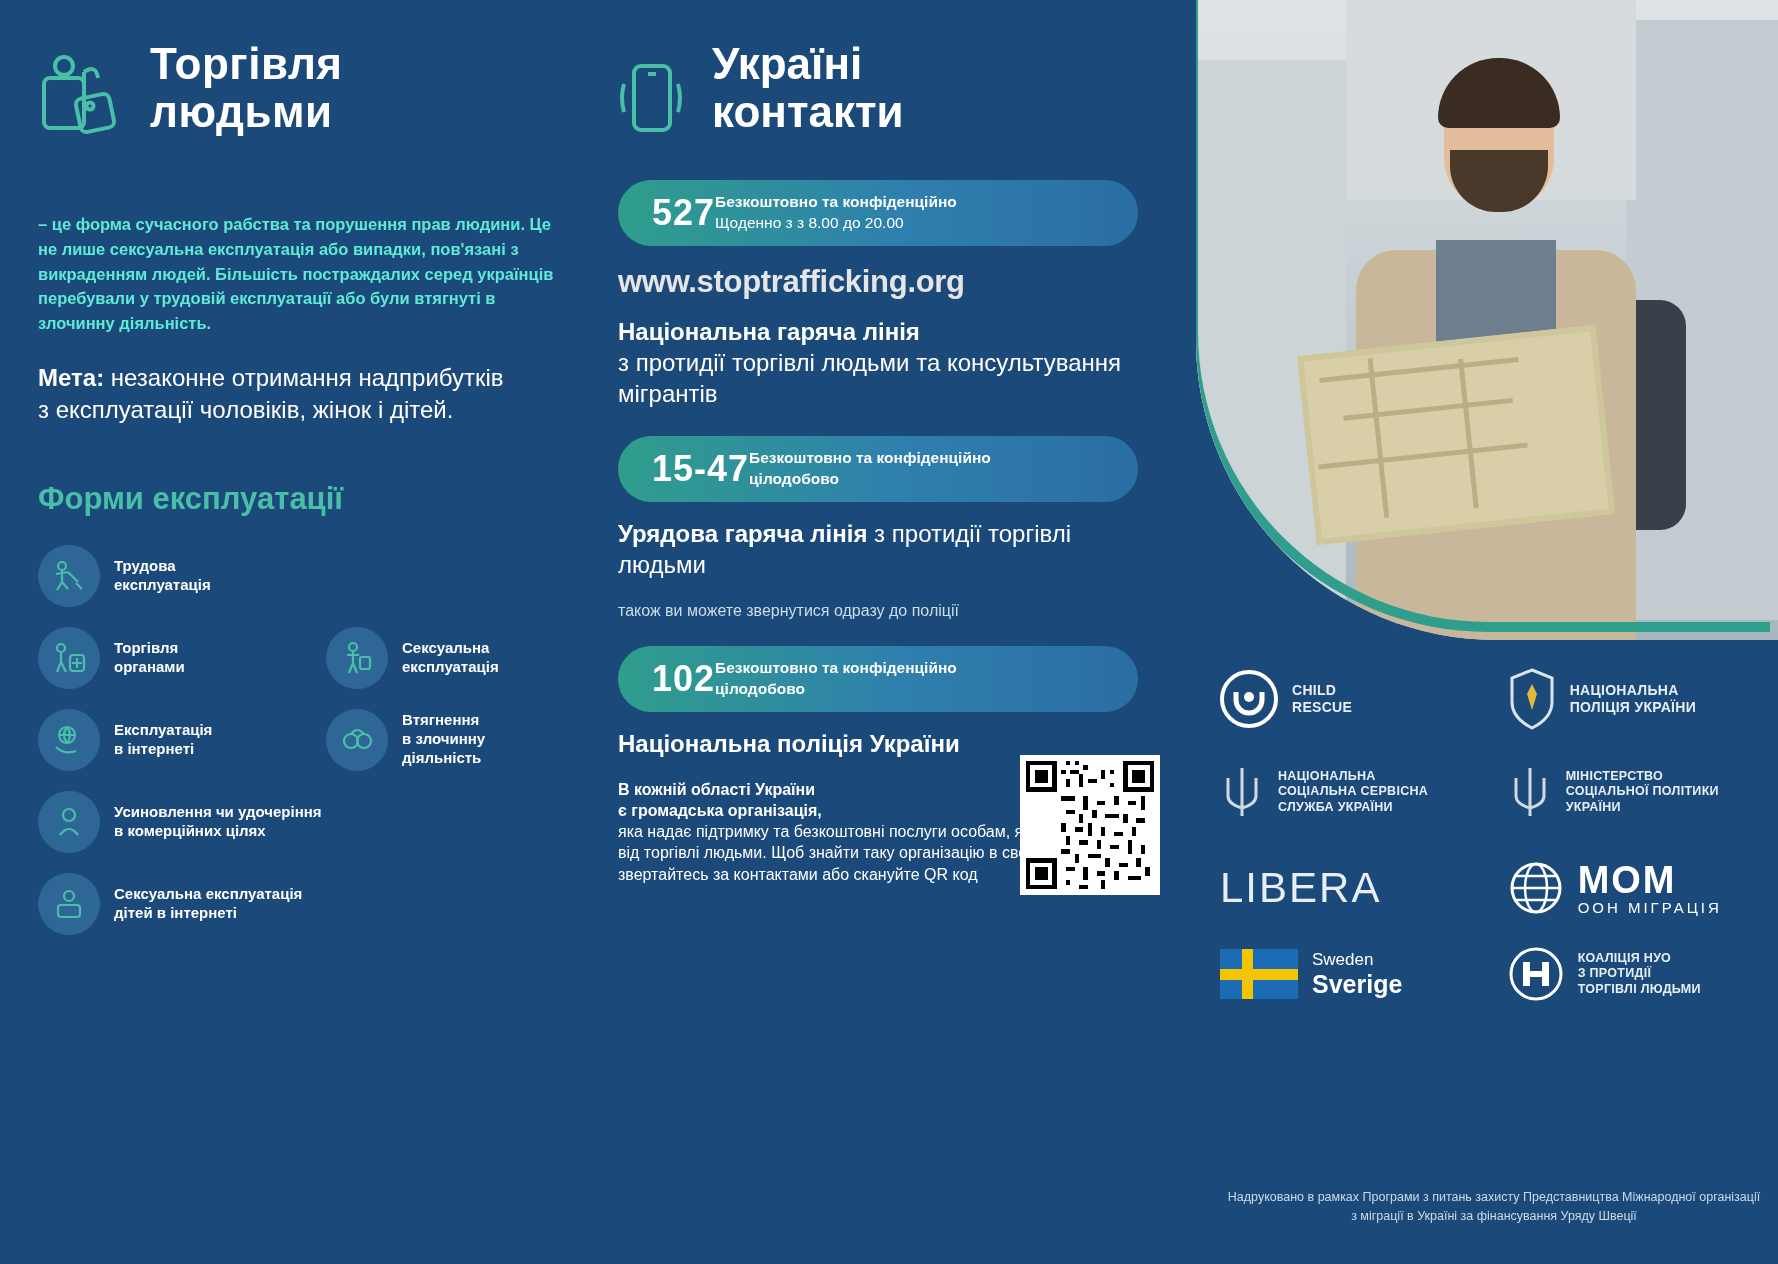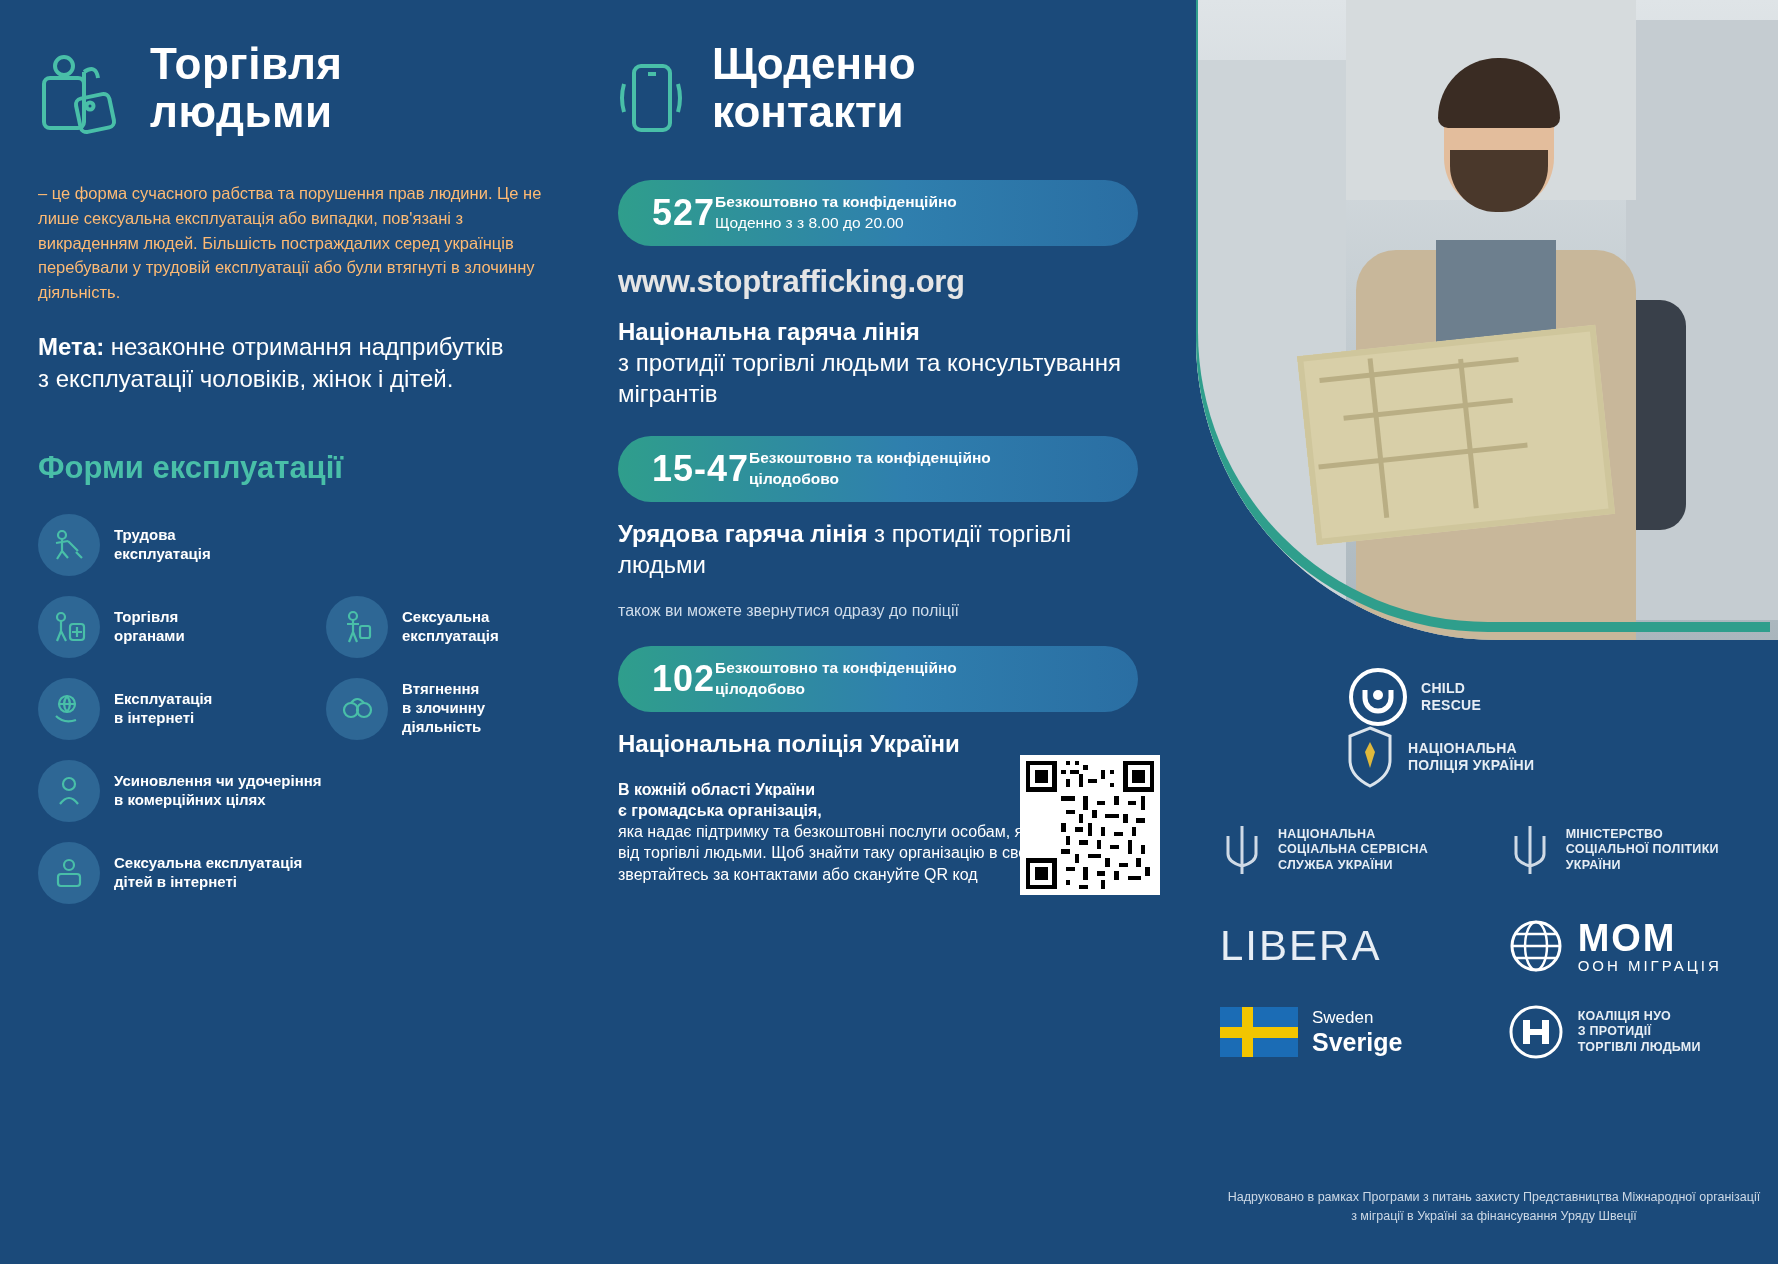--- a/index.html
+++ b/index.html
@@ -15,22 +15,23 @@
 
   
   .col-left{position:absolute;left:38px;top:40px;width:560px;}
   .head-row{display:flex;align-items:flex-start;gap:26px;}
   .head-icon{width:86px;flex:0 0 86px;padding-top:12px;}
   .head-title{
     font-size:44px;line-height:1.08;font-weight:bold;color:#ffffff;
     letter-spacing:.5px;
   }
   .para{
-    margin-top:29px;font-size:16.5px;line-height:1.5;color:#fdba74;
+    margin-top:60px;font-size:16.5px;line-height:1.5;color:#5eead4;
     max-width:520px;
+    font-weight:bold;
   }
   .goal{margin-top:26px;font-size:24px;line-height:1.35;color:#ffffff;max-width:470px;}
   .goal b{font-weight:bold;}
   .forms-title{
     margin-top:54px;font-size:31px;font-weight:bold;color:#49bfa8;
   }
 
   .forms-grid{margin-top:28px;width:560px;}
   .form-row{display:flex;gap:16px;margin-bottom:20px;}
   .form-item{display:flex;align-items:center;gap:14px;width:272px;}
@@ -269,21 +270,21 @@
       <div class="mid-icon">
         <svg width="70" height="96" viewBox="0 0 70 96">
           <g fill="none" stroke="#49bfa8" stroke-width="4">
             <rect x="16" y="12" width="36" height="64" rx="7"></rect>
             <path d="M30 20 h8"></path>
             <path d="M6 30 q-4 14 0 28 M60 30 q4 14 0 28"></path>
           </g>
         </svg>
       </div>
       <div class="mid-title">
-        <div>Щоденно</div>
+        <div>Україні</div>
         <div>контакти</div>
       </div>
     </div>
 
     <div class="pill">
       <div class="pill-num">527</div>
       <div class="pill-txt">
         <div>Безкоштовно та конфіденційно</div>
         <div class="l2">Щоденно з з 8.00 до 20.00</div>
       </div>
@@ -419,21 +420,21 @@
             <i style="left:70px;top:10px;width:5px;height:160px;"></i>
             <i style="left:160px;top:20px;width:5px;height:150px;"></i>
           </div>
         </div>
         <div class="ring"></div>
       </div>
     </div>
 
     <div class="logos">
 
-      <div class="logo-row" style="margin-bottom:34px;flex-direction:column;">
+      <div class="logo-row" style="margin-bottom:34px;">
         <div class="logo-cell" style="width:300px;padding-left:24px;">
           <svg width="58" height="58" viewBox="0 0 58 58">
             <circle cx="29" cy="29" r="27" fill="none" stroke="#ffffff" stroke-width="4"></circle>
             <path d="M16 22 v8 a13 13 0 0 0 26 0 v-8" fill="none" stroke="#ffffff" stroke-width="5"></path>
             <circle cx="29" cy="27" r="5" fill="#ffffff"></circle>
           </svg>
           <div class="logo-txt" style="white-space:pre-line;">CHILD
 RESCUE</div>
         </div>
         <div class="logo-cell" style="width:282px;">

